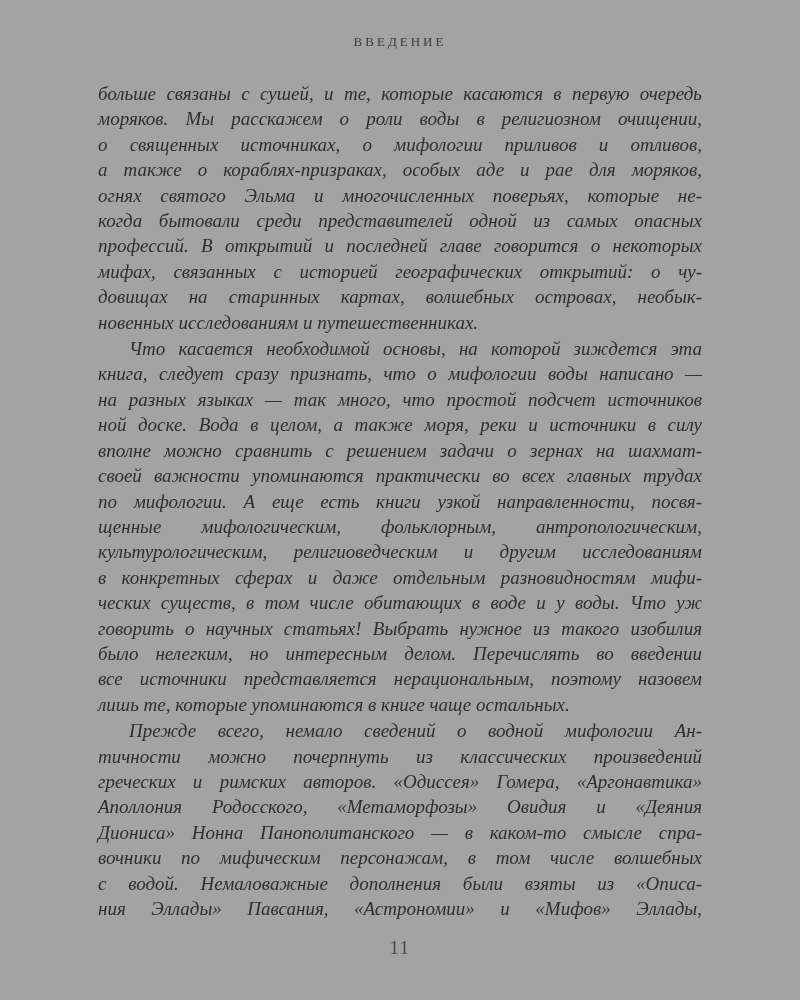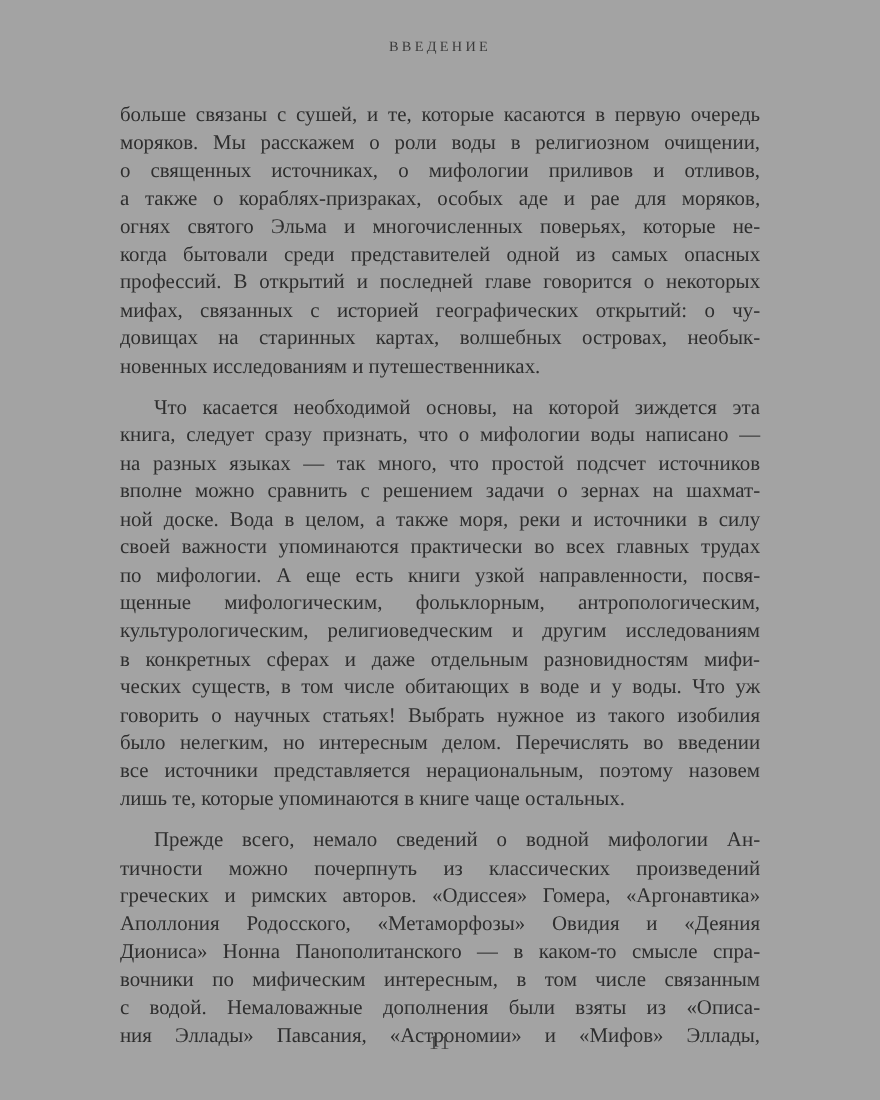--- a/index.html
+++ b/index.html
@@ -28,22 +28,23 @@
     color: #3a3a3a;
     text-transform: uppercase;
   }
   .body-block {
     position: absolute;
     top: 80px;
     left: 97px;
     width: 606px;
   }
   .para {
-    margin: 12px;
+    margin: 1px;
     padding: 0;
+    font-style: italic;
   }
   .line {
     font-size: 19px;
     line-height: 25.4px;
     text-align: justify;
     text-align-last: justify;
     white-space: nowrap;
     color: #2e2e2e;
   }
   .line.last-free {
@@ -79,39 +80,39 @@
         <div class="line">когда бытовали среди представителей одной из самых опасных</div>
         <div class="line">профессий. В открытий и последней главе говорится о некоторых</div>
         <div class="line">мифах, связанных с историей географических открытий: о чу-</div>
         <div class="line">довищах на старинных картах, волшебных островах, необык-</div>
         <div class="line last-free">новенных исследованиям и путешественниках.</div>
       </div>
       <div class="para">
         <div class="line indent">Что касается необходимой основы, на которой зиждется эта</div>
         <div class="line">книга, следует сразу признать, что о мифологии воды написано —</div>
         <div class="line">на разных языках — так много, что простой подсчет источников</div>
+        <div class="line">ной доске. Вода в целом, а также моря, реки и источники в силу</div>
         <div class="line">вполне можно сравнить с решением задачи о зернах на шахмат-</div>
-        <div class="line">ной доске. Вода в целом, а также моря, реки и источники в силу</div>
         <div class="line">своей важности упоминаются практически во всех главных трудах</div>
         <div class="line">по мифологии. А еще есть книги узкой направленности, посвя-</div>
         <div class="line">щенные мифологическим, фольклорным, антропологическим,</div>
         <div class="line">культурологическим, религиоведческим и другим исследованиям</div>
         <div class="line">в конкретных сферах и даже отдельным разновидностям мифи-</div>
         <div class="line">ческих существ, в том числе обитающих в воде и у воды. Что уж</div>
         <div class="line">говорить о научных статьях! Выбрать нужное из такого изобилия</div>
         <div class="line">было нелегким, но интересным делом. Перечислять во введении</div>
         <div class="line">все источники представляется нерациональным, поэтому назовем</div>
         <div class="line last-free">лишь те, которые упоминаются в книге чаще остальных.</div>
       </div>
       <div class="para">
         <div class="line indent">Прежде всего, немало сведений о водной мифологии Ан-</div>
         <div class="line">тичности можно почерпнуть из классических произведений</div>
         <div class="line">греческих и римских авторов. «Одиссея» Гомера, «Аргонавтика»</div>
         <div class="line">Аполлония Родосского, «Метаморфозы» Овидия и «Деяния</div>
         <div class="line">Диониса» Нонна Панополитанского — в каком-то смысле спра-</div>
-        <div class="line">вочники по мифическим интересным, в том числе связанным</div>
+        <div class="line">вочники по мифическим персонажам, в том числе волшебных</div>
         <div class="line">с водой. Немаловажные дополнения были взяты из «Описа-</div>
         <div class="line">ния Эллады» Павсания, «Астрономии» и «Мифов» Эллады,</div>
       </div>
     </div>
 
   <div class="folio">11</div>
 </div>
 
 </body></html>

